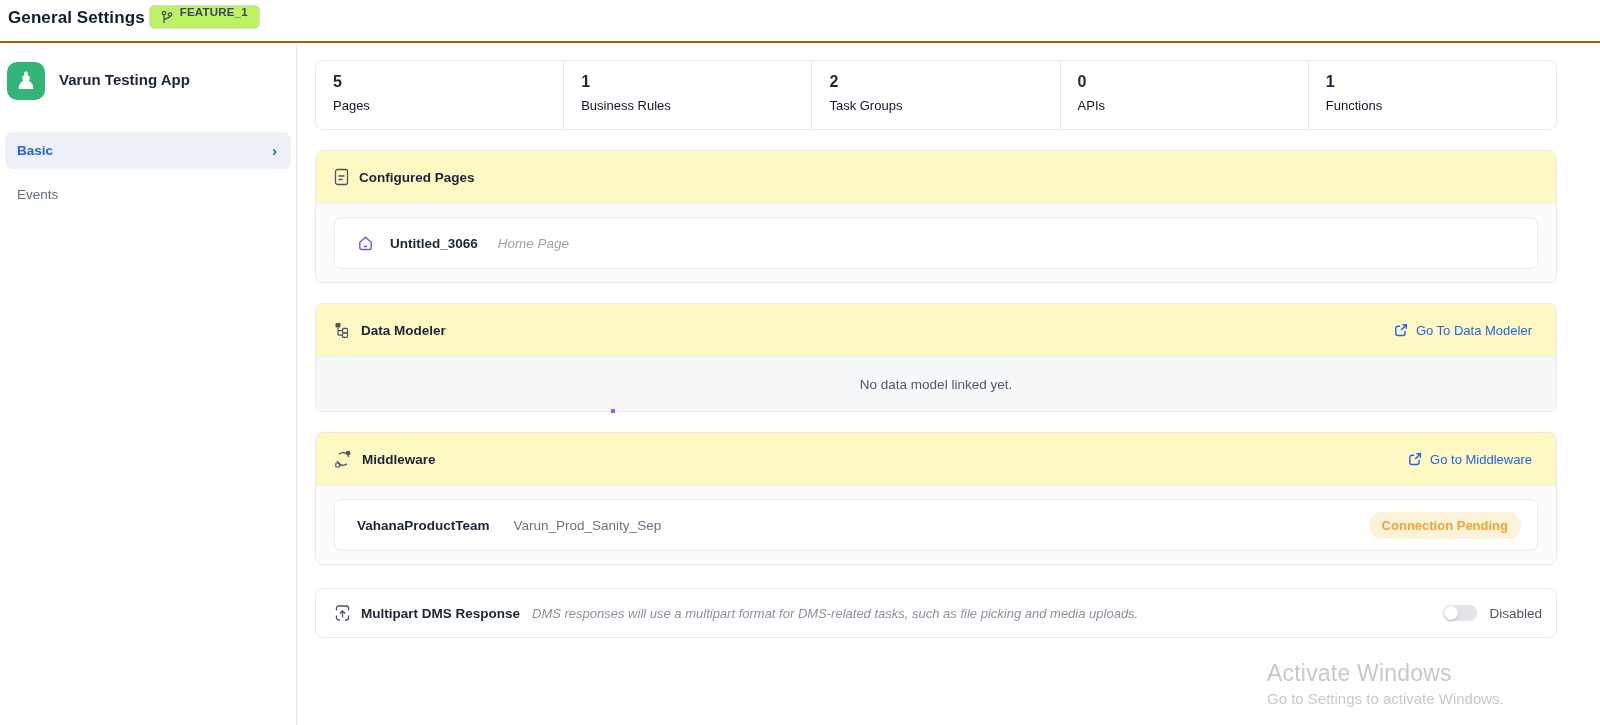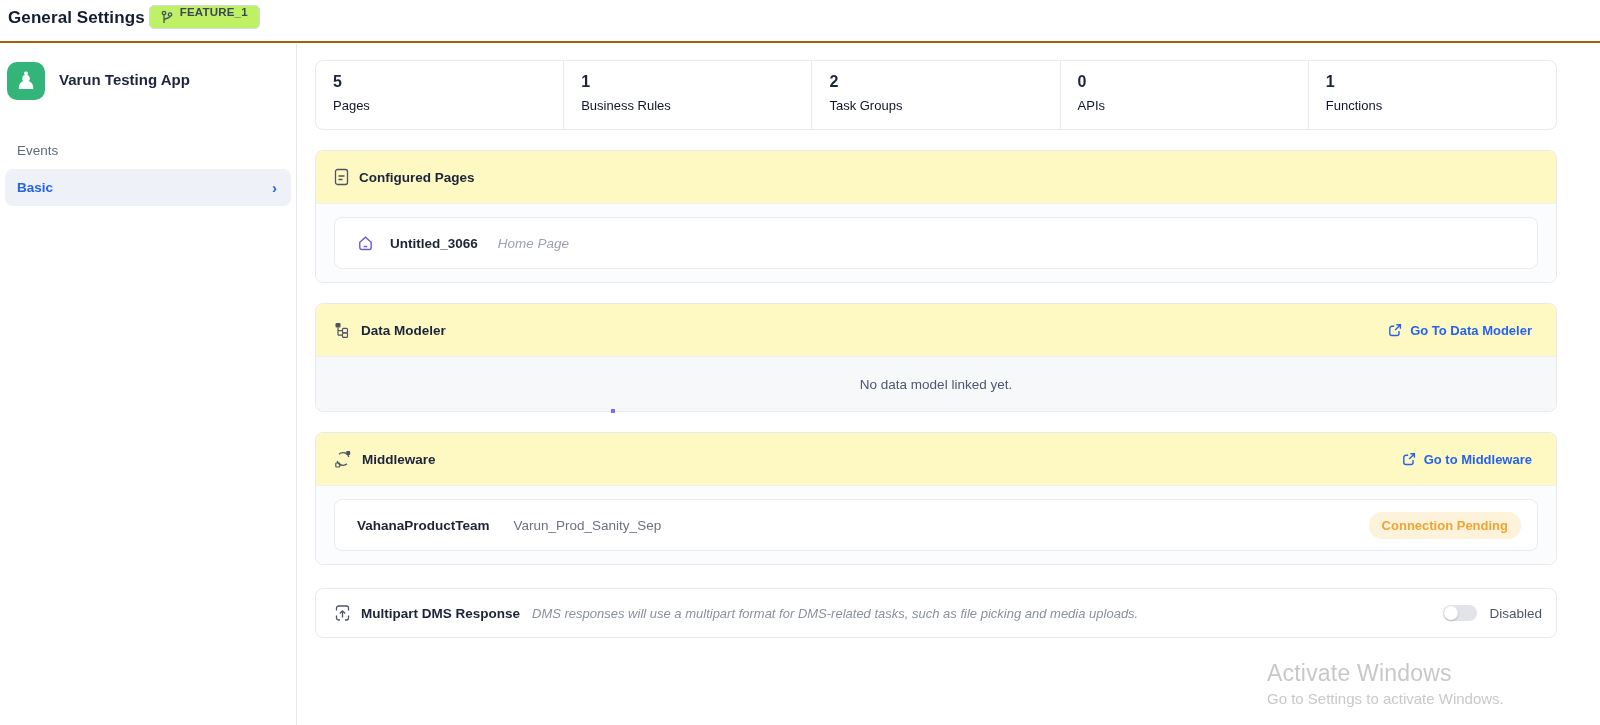--- a/index.html
+++ b/index.html
@@ -39,21 +39,21 @@
   .stat-cell { flex:1 1 0; border-right:1px solid #e8eaef; padding:12px 0 0 17px; }
   .stat-cell:last-child { border-right:none; }
   .stat-value { font-size:16px; font-weight:700; color:#1b2438; }
   .stat-label { font-size:13px; color:#0f172a; margin-top:7px; }
 
   
   .section { margin-top:20px; overflow:hidden; }
   .sec-head { height:52px; display:flex; align-items:center; padding:0 24px 0 18px; background:#fef9c3; }
   .sec-title { font-size:13.5px; font-weight:700; color:#1b2438; margin-left:10px; }
   .sec-link { margin-left:auto; display:flex; align-items:center; gap:8px; color:#2563eb;
-    font-size:13px; font-weight:700; cursor:pointer; text-decoration:none; }
+    font-size:13px; font-weight:400; cursor:pointer; text-decoration:none; }
   .sec-body { border-top:1px solid #eef0f3; }
   .pad-body { padding:13px 18px; background:#fbfcfd; }
 
   .row-card { height:52px; border:1px solid #e9ebef; border-radius:8px; background:#fff;
     display:flex; align-items:center; padding:0 16px 0 22px; }
   .row-card .page-name { font-size:13.5px; font-weight:700; color:#1b2438; margin-left:16px; }
   .row-card .page-note { font-size:13.5px; font-style:italic; color:#9ba2ae; margin-left:20px; }
 
   .empty-body { height:55px; background:#f7f8fa; display:flex; align-items:center; justify-content:center; }
   .empty-text { font-size:13.5px; color:#4c5870; }
@@ -102,26 +102,26 @@
 </div>
 
 <div class="sidebar">
   <div class="app-head">
     <div class="app-icon">
       <span class="pawn">♟</span>
     </div>
     <div class="app-name">Varun Testing App</div>
   </div>
   <div class="nav">
-    <div class="nav-item plain">
-      <span>Events</span>
-    </div>
     <div class="nav-item active">
       <span>Basic</span>
       <span class="chev">›</span>
+    </div>
+    <div class="nav-item plain">
+      <span>Events</span>
     </div>
   </div>
 </div>
 
 <div class="main">
 
   <div class="card stats">
     <div class="stat-cell">
       <div class="stat-value">5</div>
       <div class="stat-label">Pages</div>

